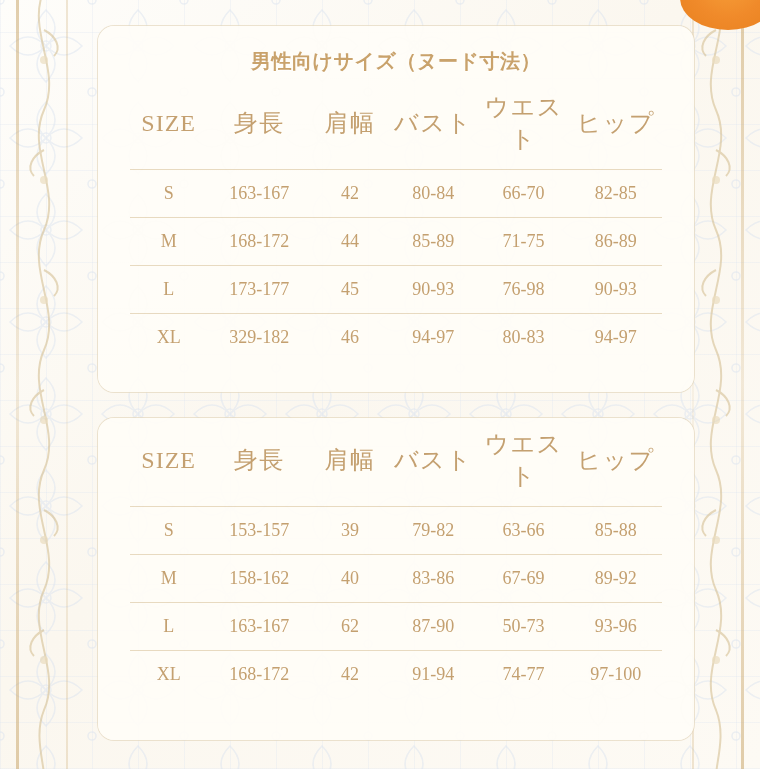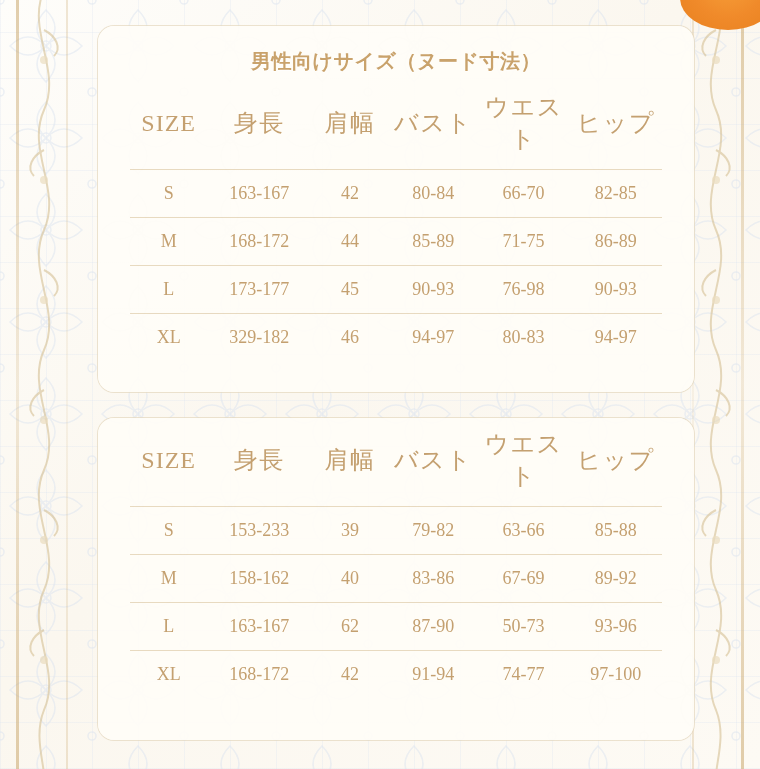--- a/index.html
+++ b/index.html
@@ -276,21 +276,21 @@
         <th class="jp">身長</th>
         <th class="jp">肩幅</th>
         <th class="jp">バスト</th>
         <th class="jp">ウエスト</th>
         <th class="jp">ヒップ</th>
       </tr>
     </thead>
     <tbody>
       <tr>
         <td>S</td>
-        <td>153-233</td>
+        <td>153-157</td>
         <td>39</td>
         <td>79-82</td>
         <td>63-66</td>
         <td>85-88</td>
       </tr>
       <tr>
         <td>M</td>
         <td>158-162</td>
         <td>40</td>
         <td>83-86</td>

